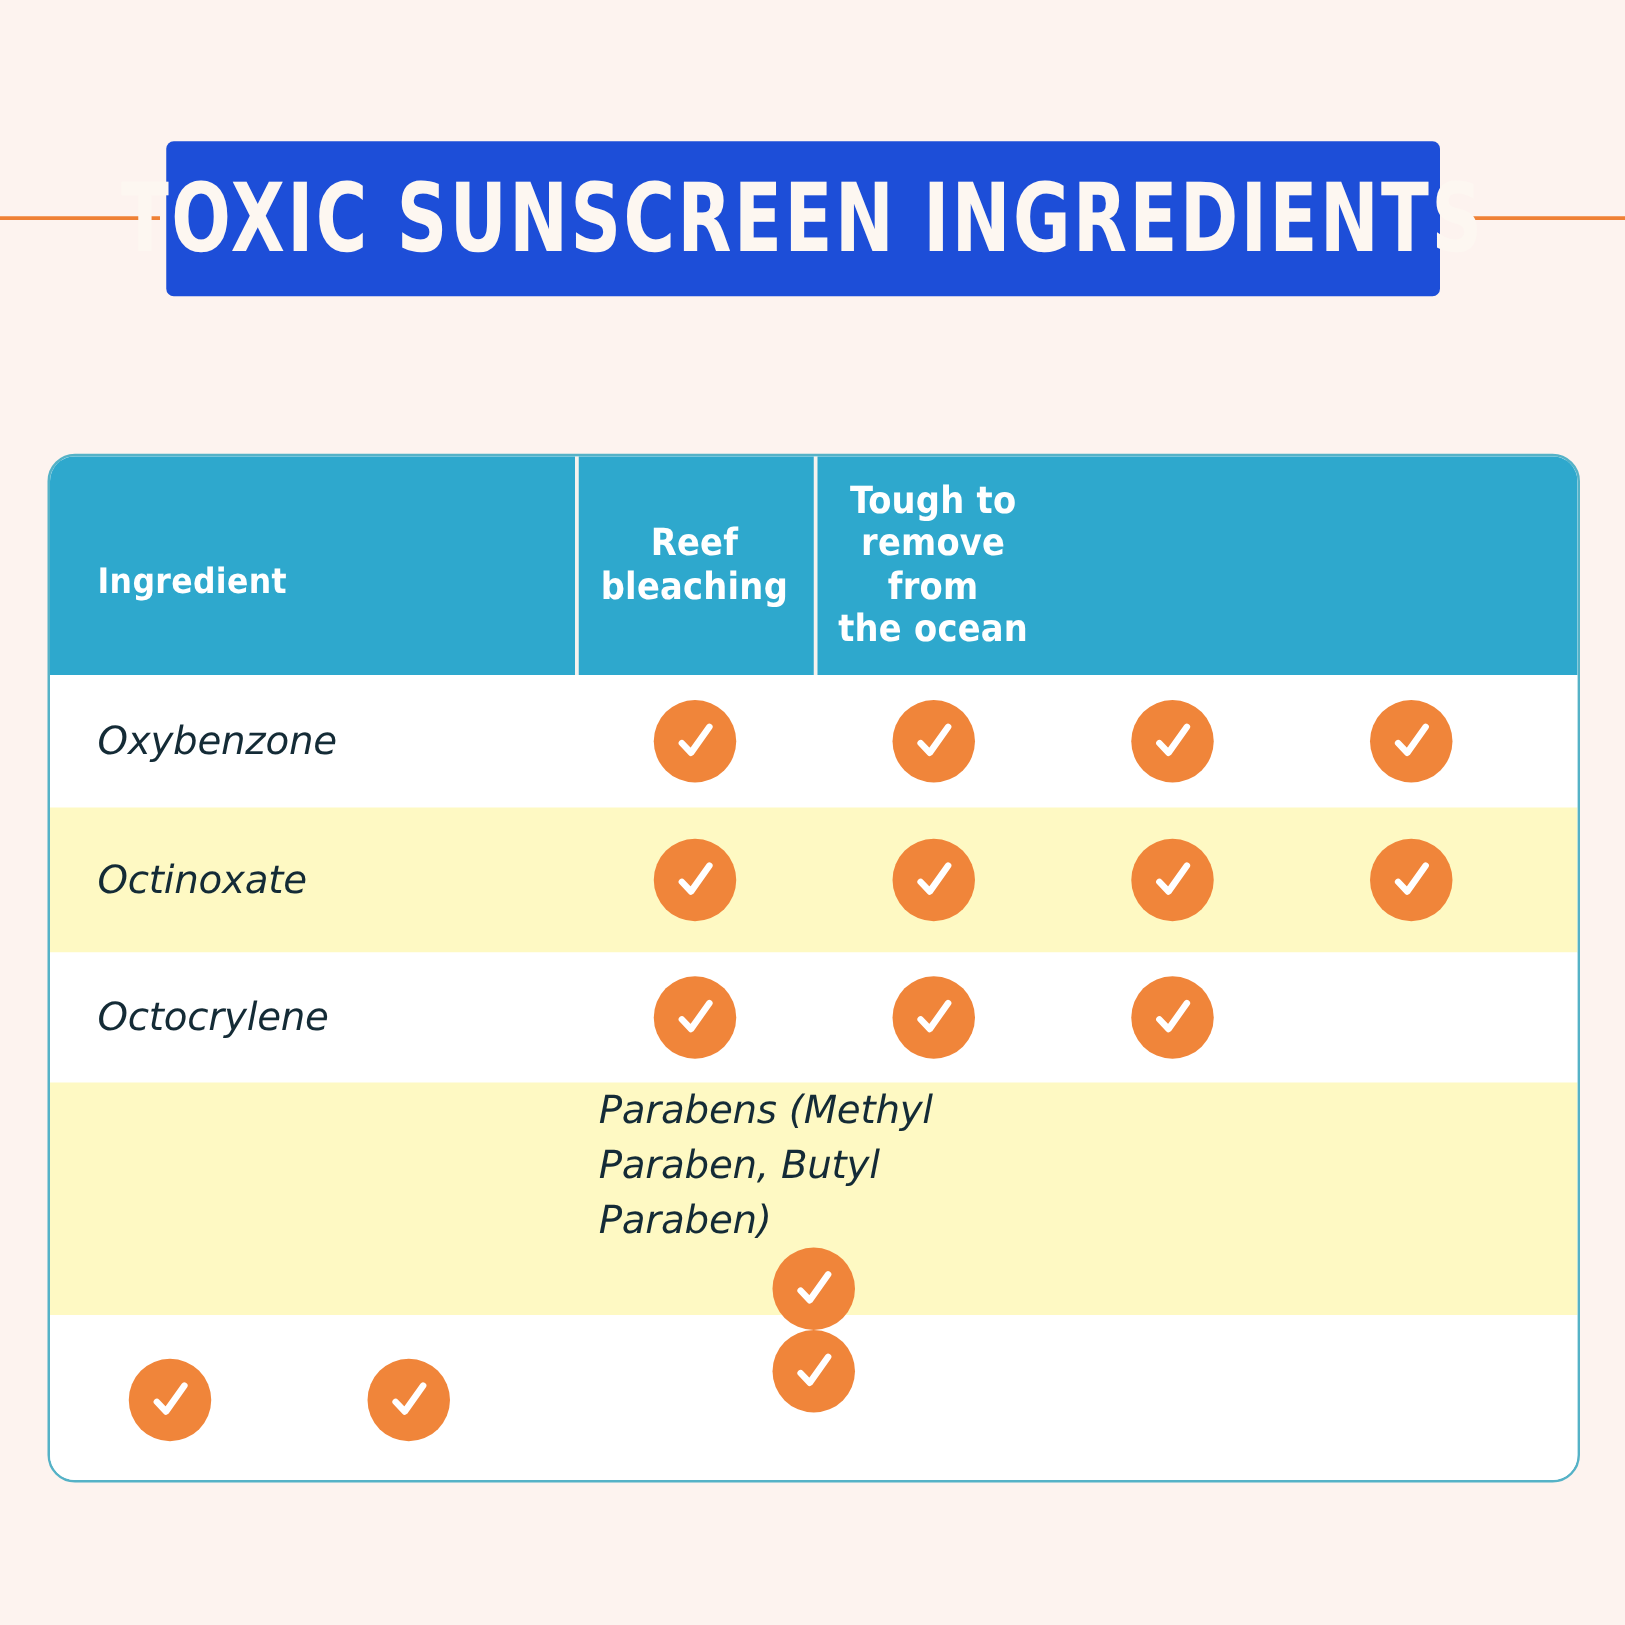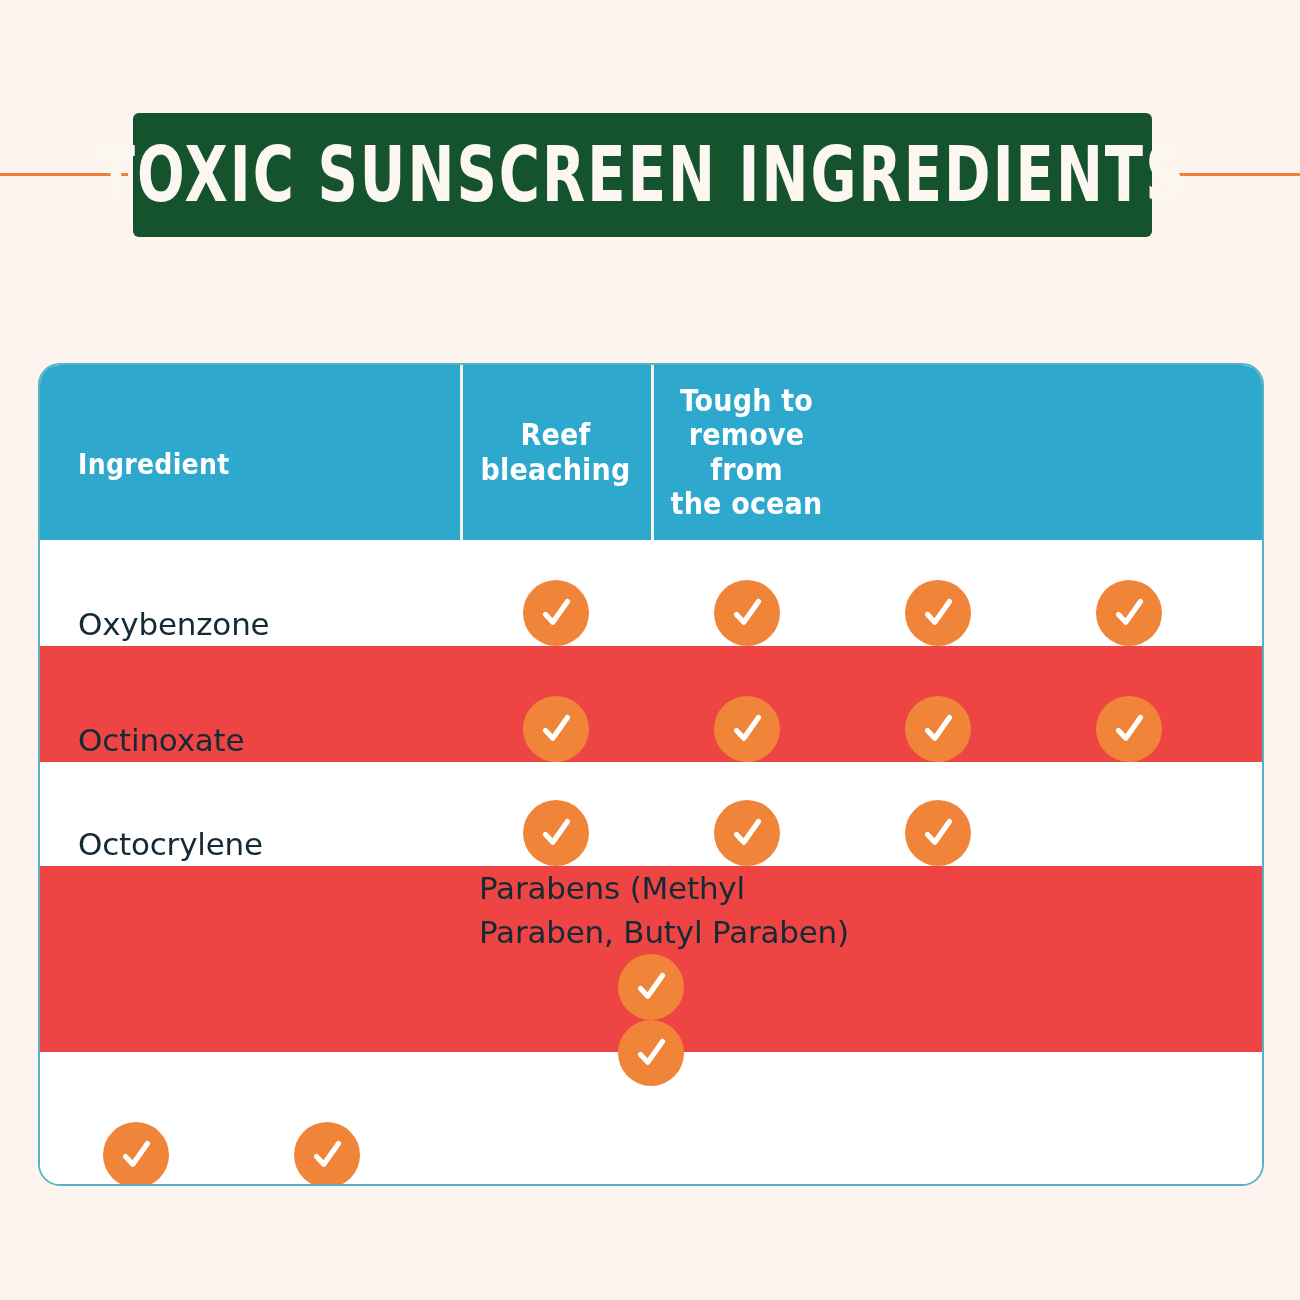--- a/index.html
+++ b/index.html
@@ -30,21 +30,21 @@
     width: 1300px;
     height: 3px;
     background: #ef8136;
   }
   .banner {
     position: absolute;
     left: 133px;
     top: 0;
     width: 1019px;
     height: 124px;
-    background: #14532d;
+    background: #1d4ed8;
     border-radius: 6px;
     box-shadow: 0 0 0 5px #fdf3ef;
     display: flex;
     align-items: center;
     justify-content: center;
   }
   .banner-title {
     font-family: "Liberation Sans Narrow", "DejaVu Sans Condensed", "Liberation Sans", sans-serif;
     font-weight: bold;
     font-size: 76px;
@@ -108,28 +108,29 @@
     margin-top: 25px;
   }
   .th.col-check { width: 191px; }
 
   .tbody { }
   .trow {
     display: flex;
     align-items: center;
     background: #ffffff;
   }
-  .trow.alt { background: #ef4444; }
+  .trow.alt { background: #fef9c3; }
 
   .td {
     box-sizing: border-box;
     display: flex;
-    align-items: flex-end;
+    align-items: center;
     justify-content: center;
     height: 100%;
+    font-style: italic;
   }
   .td.col-ing {
     width: 420px;
     justify-content: flex-start;
     padding-left: 38px;
     padding-right: 10px;
     color: #142b36;
     font-family: "DejaVu Sans", "Liberation Sans", sans-serif;
     font-size: 31px;
     line-height: 1.42;

